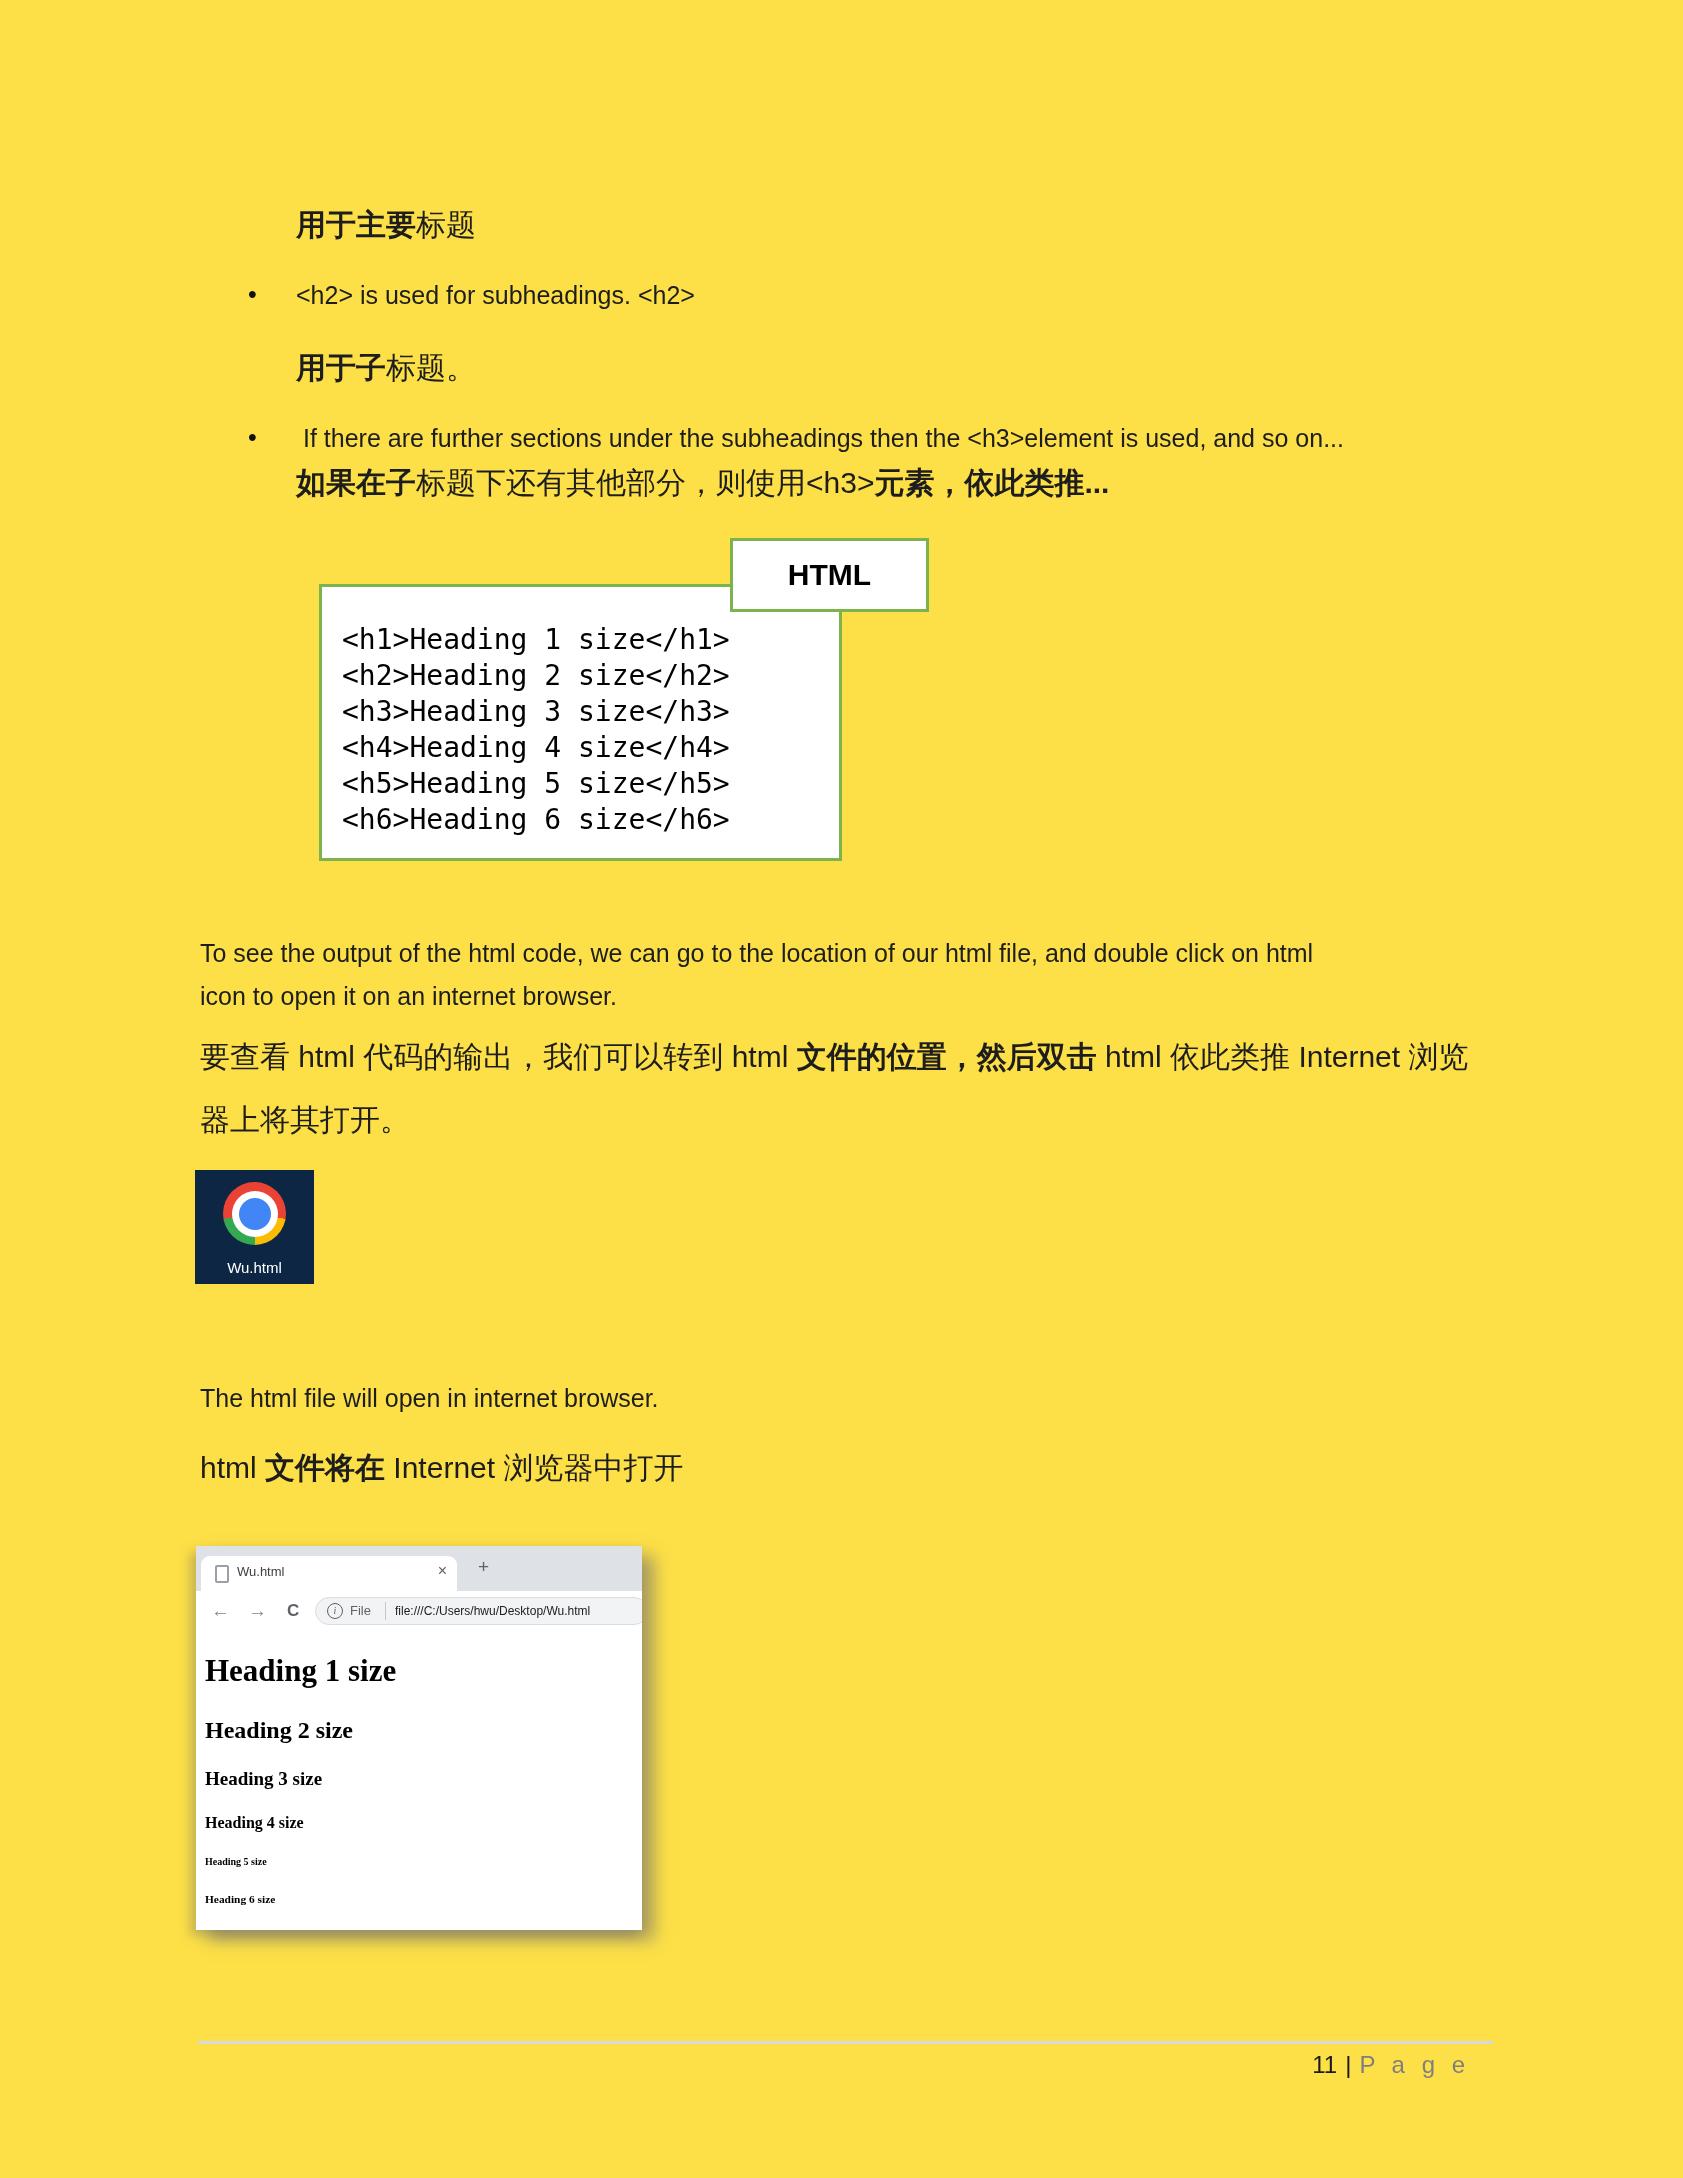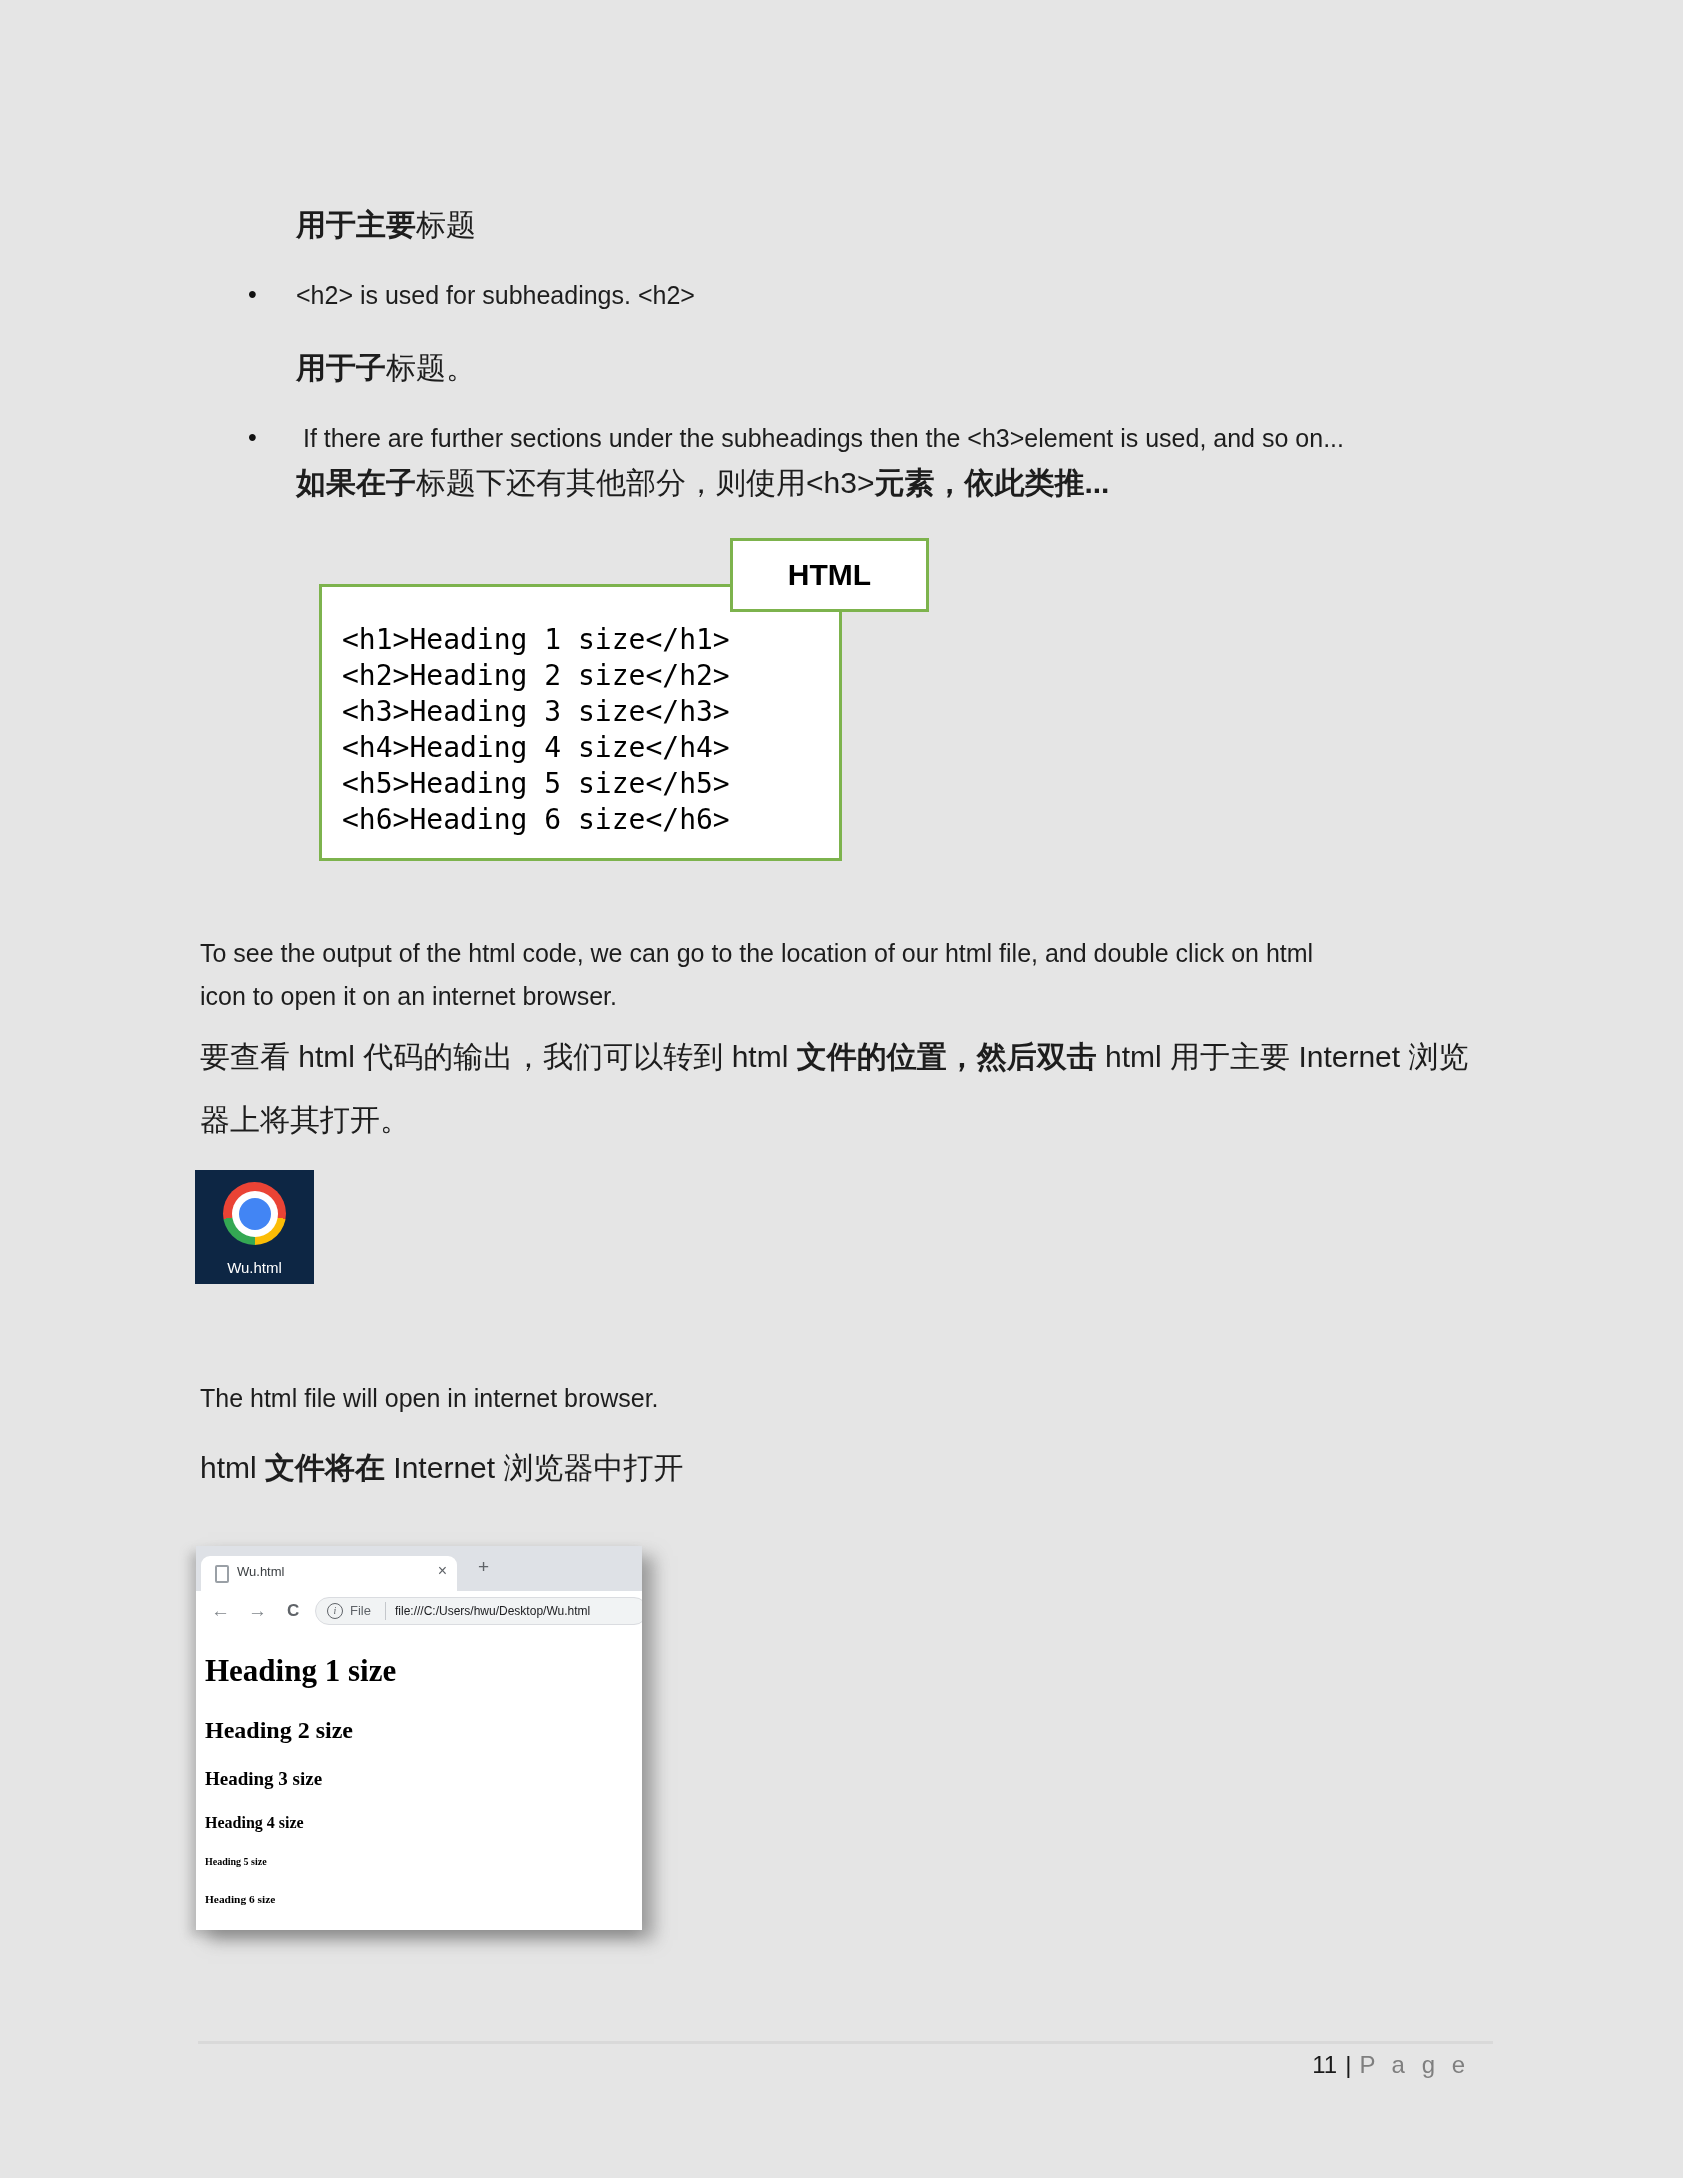--- a/index.html
+++ b/index.html
@@ -1,16 +1,16 @@
 <!DOCTYPE html>
 <html><head>
 <meta charset="utf-8">
 <style>
   html,body{margin:0;padding:0;background:#ffffff;}
-  .page{position:relative;width:1683px;height:2178px;background:#e5e5e5;overflow:hidden;
+  .page{position:relative;width:1683px;height:2178px;background:#fde047;overflow:hidden;
         font-family:"Liberation Sans",sans-serif;color:#1d1d1d;}
 
   
   .abs{position:absolute;white-space:nowrap;}
   .en{font-size:25px;line-height:34px;color:#1d1d1d;}
   .zh{font-size:30px;line-height:42px;color:#1d1d1d;}
   .b{font-weight:700;}
   .bullet-dot{font-size:25px;color:#111;}
 
   
@@ -100,21 +100,21 @@
     <div>&lt;h3&gt;Heading 3 size&lt;/h3&gt;</div>
     <div>&lt;h4&gt;Heading 4 size&lt;/h4&gt;</div>
     <div>&lt;h5&gt;Heading 5 size&lt;/h5&gt;</div>
     <div>&lt;h6&gt;Heading 6 size&lt;/h6&gt;</div>
   </div>
   <div class="code-label">HTML</div>
 
   <div class="abs en" style="left:200px;top:936px;">To see the output of the html code, we can go to the location of our html file, and double click on html</div>
   <div class="abs en" style="left:200px;top:979px;">icon to open it on an internet browser.</div>
 
-  <div class="abs zh" style="left:200px;top:1036px;"><span>要查看 html 代码的输出，我们可以转到 html </span><span class="b">文件的位置，然后双击</span><span> html 用于主要 Internet 浏览</span></div>
+  <div class="abs zh" style="left:200px;top:1036px;"><span>要查看 html 代码的输出，我们可以转到 html </span><span class="b">文件的位置，然后双击</span><span> html 依此类推 Internet 浏览</span></div>
   <div class="abs zh" style="left:200px;top:1099px;">器上将其打开。</div>
 
   <div class="chrome-tile">
     <div class="chrome-logo"></div>
     <div class="tile-label">Wu.html</div>
   </div>
 
   <div class="abs en" style="left:200px;top:1381px;">The html file will open in internet browser.</div>
   <div class="abs zh" style="left:200px;top:1447px;"><span>html </span><span class="b">文件将在</span><span> Internet 浏览器中打开</span></div>
 

